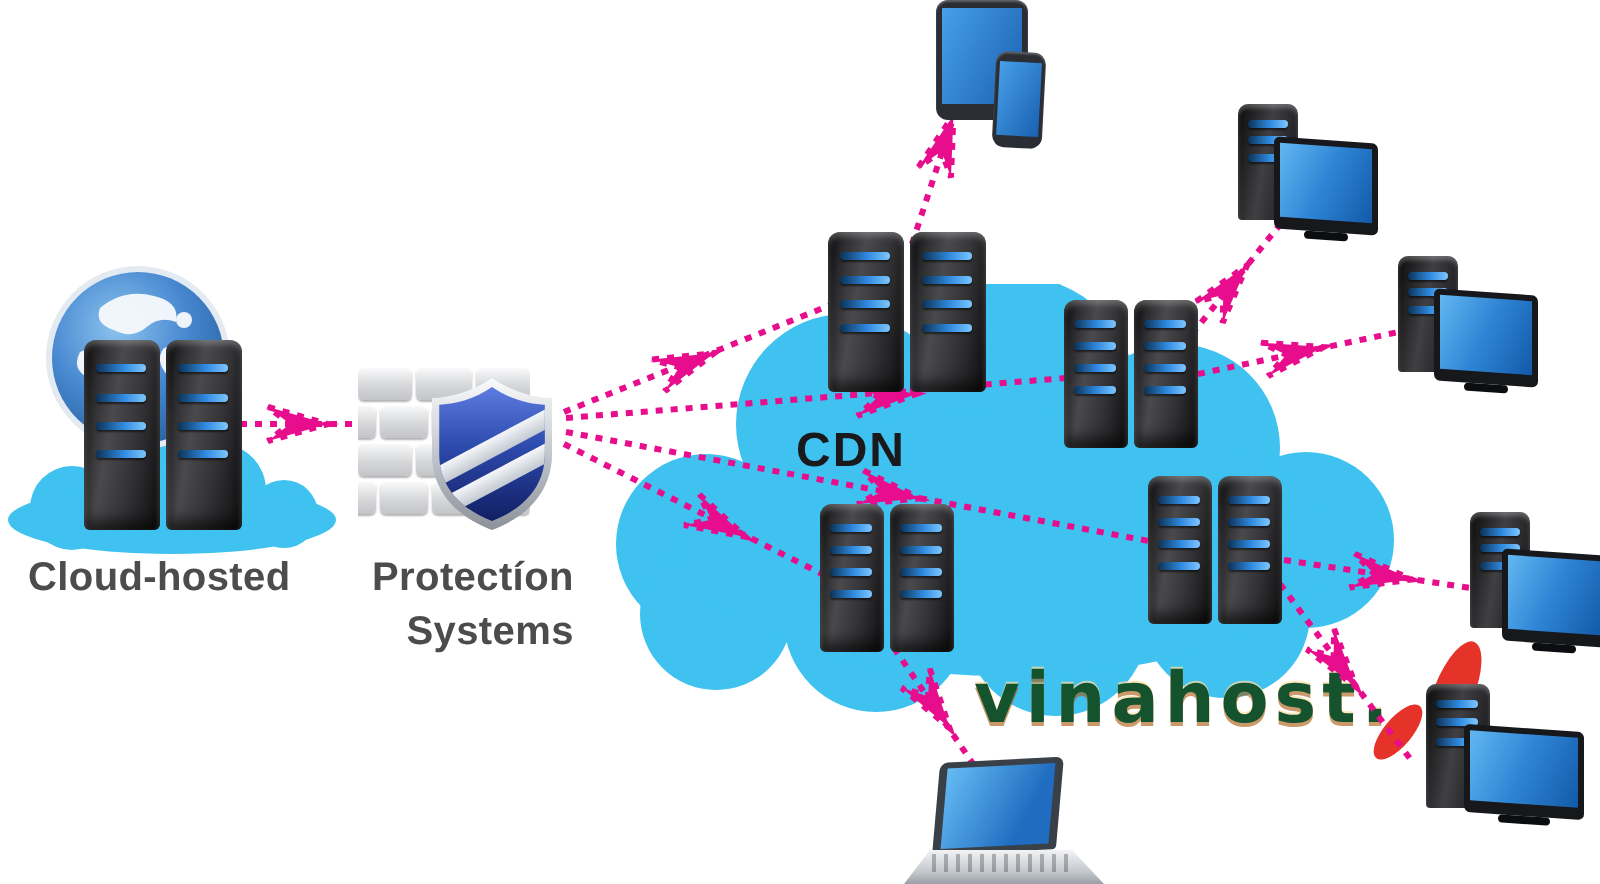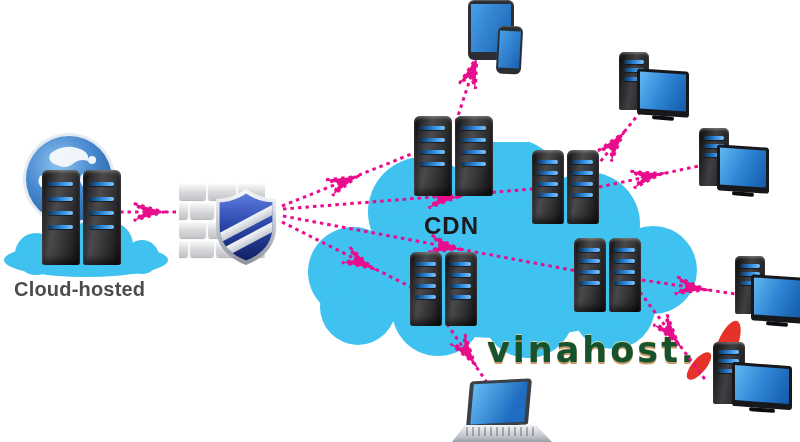--- a/index.html
+++ b/index.html
@@ -174,36 +174,40 @@
     <use href="#shieldOuter" fill="url(#gSilver)"></use>
     <use href="#shieldOuter" transform="translate(4.1,4.8) scale(0.88)" fill="url(#gBlue)"></use>
     <g clip-path="url(#cpShield)">
       <g transform="rotate(-28 34 42)">
         <rect x="-20" y="33" width="120" height="9" fill="url(#gStripe)"></rect>
         <rect x="-20" y="48" width="120" height="9" fill="url(#gStripe)"></rect>
       </g>
     </g>
   </svg>
 
+  <div class="node-label" style="left:186px;top:276px">
+    <div>Protectíon</div>
+    <div>Systems</div>
+  </div>
 
   <svg class="cloud-svg" style="left:303px;top:142px" width="395" height="216" viewBox="0 0 395 216">
     <g fill="#3FC2F0">
       <circle cx="50" cy="130" r="45"></circle>
         <circle cx="120" cy="70" r="55"></circle>
       <circle cx="205" cy="56" r="60"></circle>
         <circle cx="285" cy="82" r="52"></circle>
       <circle cx="350" cy="128" r="44"></circle>
         <circle cx="55" cy="165" r="38"></circle>
       <circle cx="135" cy="168" r="46"></circle>
         <circle cx="225" cy="170" r="46"></circle>
       <circle cx="310" cy="165" r="42"></circle>
         <ellipse cx="200" cy="130" rx="165" ry="66"></ellipse>
     </g>
   </svg>
-  <div class="cdn-label" style="left:424px;top:212px">CDN</div>
+  <div class="cdn-label" style="left:398px;top:212px">CDN</div>
 
   <div class="pair" style="left:414px;top:116px;width:79px;height:80px">
     <div class="tower">
         <i class="slot" style="top: 13%;"></i>
         <i class="slot" style="top: 28%;"></i>
         <i class="slot" style="top: 43%;"></i>
         <i class="slot" style="top: 58%;"></i>
       </div>
     <div class="tower">
         <i class="slot" style="top: 13%;"></i>

